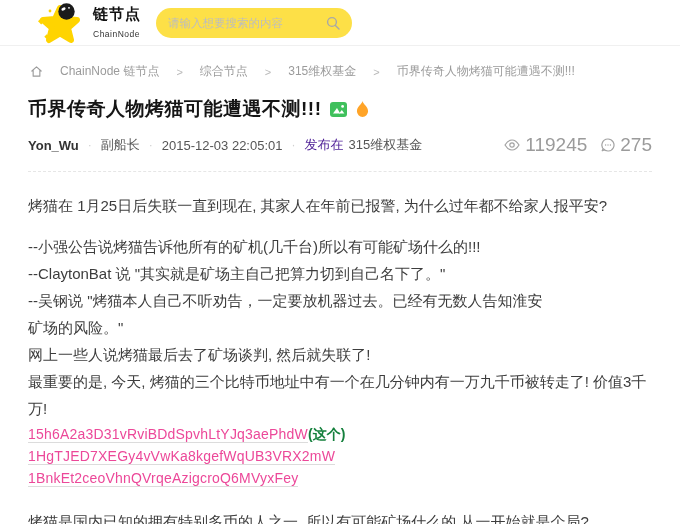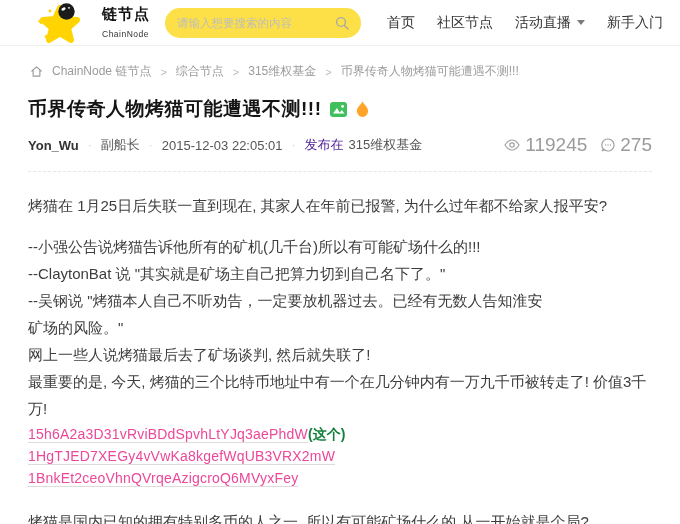--- a/index.html
+++ b/index.html
@@ -7,21 +7,21 @@
   body {
     width:680px; height:524px; overflow:hidden; position:relative;
     font-family:"Liberation Sans","DejaVu Sans",sans-serif;
     -webkit-font-smoothing:antialiased;
   }
   
   .header {
     display:flex; align-items:center; height:46px;
     padding-left:38px; border-bottom:1px solid #f0f0f0; background:#fff;
   }
-  .logo { display:flex; align-items:center; gap:20px; flex:0 0 auto; }
+  .logo { display:flex; align-items:center; gap:11px; flex:0 0 auto; }
   .logo-text { display:flex; flex-direction:column; line-height:1; }
   .logo-title { font-size:15px; font-weight:700; color:#111; letter-spacing:1px; }
   .logo-sub { font-size:8.5px; color:#333; margin-top:9px; letter-spacing:.5px; }
   .search {
     position:relative; margin-left:15px; flex:0 0 auto;
     width:196px; height:30px; background:#fde047; border-radius:15px;
     display:flex; align-items:center; padding:0 12px;
   }
   .search input {
     border:none; outline:none; background:transparent; width:160px;
@@ -31,21 +31,21 @@
   .search .mag { margin-left:auto; display:flex; }
   .nav { display:flex; align-items:center; gap:22px; margin-left:26px;
          white-space:nowrap; overflow:hidden; flex:1 1 auto; }
   .nav-item { position:relative; font-size:14px; color:#333; text-decoration:none;
               display:flex; align-items:center; flex:0 0 auto; cursor:pointer; }
   .caret { width:0; height:0; margin-left:6px;
     border-left:4px solid transparent; border-right:4px solid transparent;
     border-top:5px solid #7a7a7a; }
   
   .breadcrumb {
-    display:flex; align-items:center; gap:9px;
+    display:flex; align-items:center; gap:17px;
     padding:17px 20px 0 30px; font-size:12px; color:#9b9b9b;
   }
   .crumb { color:#9b9b9b; text-decoration:none; cursor:pointer; }
   .crumb-sep { color:#b9b9b9; font-size:11px; }
   
   .post-title-row { display:flex; align-items:center; gap:9px; margin:16px 28px 0; }
   .post-title { font-size:19px; line-height:26px; font-weight:700; color:#151515; letter-spacing:.5px; }
   .meta { display:flex; align-items:center; margin:12px 28px 0; font-size:13px; color:#555; }
   .meta .author { font-weight:700; color:#333; }
   .meta .dot { color:#d0d0d0; margin:0 9px; font-size:12px; }
@@ -90,39 +90,20 @@
   <div class="search">
     <input type="text" placeholder="请输入想要搜索的内容" style="">
     <span class="mag">
       <svg width="14" height="14" viewBox="0 0 14 14">
         <circle cx="6" cy="6" r="4.4" fill="none" stroke="#a8a8a8" stroke-width="1.4"></circle>
         <line x1="9.4" y1="9.4" x2="13" y2="13" stroke="#a8a8a8" stroke-width="1.4" stroke-linecap="round"></line>
       </svg>
     </span>
   </div>
 
-  <nav class="nav">
-    <a class="nav-item">
-      <span>首页</span>
-    </a>
-    <a class="nav-item">
-      <span>社区节点</span>
-
-    </a>
-    <a class="nav-item">
-      <span>活动直播</span>
-      <span class="caret"></span>
-    </a>
-    <a class="nav-item">
-      <span>新手入门</span>
-    </a>
-    <a class="nav-item">
-      <span>链</span>
-    </a>
-  </nav>
 </div>
 
 <div class="breadcrumb">
   <span style="display:flex;">
     <svg width="13" height="13" viewBox="0 0 14 14">
       <path d="M2 6.5 L7 2 L12 6.5 M3.4 5.6 V12 H10.6 V5.6" fill="none" stroke="#9b9b9b" stroke-width="1.2" stroke-linejoin="round" stroke-linecap="round"></path>
     </svg>
   </span>
   <a class="crumb">ChainNode 链节点</a>
   <span class="crumb-sep">&gt;</span>

